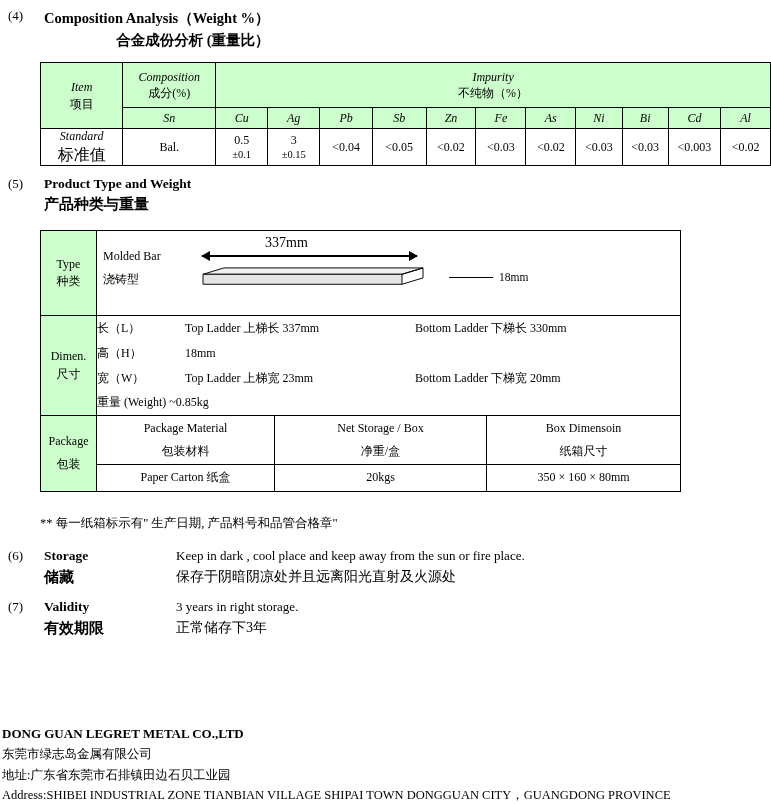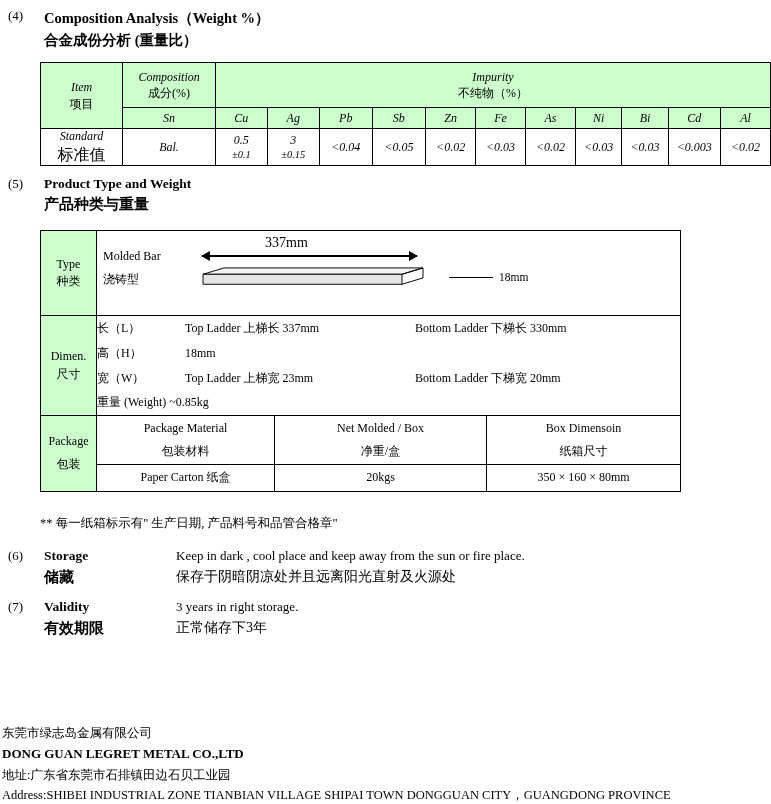--- a/index.html
+++ b/index.html
@@ -37,21 +37,21 @@
   .sec-title-en {
     font-weight: bold;
     font-size: 14.5px;
   }
   .sec-title-cn {
     font-weight: bold;
     font-size: 14.5px;
   }
 
   #sec4 { margin-top: 8px; }
-  #sec4 .sec-body { padding-top: 1px; }
+  #sec4 .sec-body { padding-top: 1px; text-align: right; }
   #sec4 .cn { margin-top: 3px; margin-left: 0px; }
 
   
   .comp-wrap {
     margin: 12px 0 0 40px;
   }
   table.comp {
     border-collapse: collapse;
     table-layout: fixed;
   }
@@ -77,21 +77,20 @@
   }
   .comp-head-cell .l1 { font-style: italic; }
   .comp-head-cell .l2 { font-style: normal; text-align: center; }
   .elem-cell {
     height: 20px;
     font-style: italic;
     font-size: 12px;
   }
   .val-cell {
     height: 32px;
-    font-style: italic;
     font-size: 11.5px;
     line-height: 1.25;
   }
   .val-cell .sub { font-size: 10.5px; }
   .std-cell {
     height: 32px;
     line-height: 1.3;
   }
   .std-cell .l1 { font-style: italic; }
   .std-cell .l2 { font-style: normal; font-size: 16px; }
@@ -435,21 +434,21 @@
       <tr class="pkg-head">
         <td class="lbl-green" rowspan="2">
           <div>Package</div>
           <div>包装</div>
         </td>
         <td>
           <div>Package Material</div>
           <div>包装材料</div>
         </td>
         <td>
-          <div>Net Molded / Box</div>
+          <div>Net Storage / Box</div>
           <div>净重/盒</div>
         </td>
         <td>
           <div>Box Dimensoin</div>
           <div>纸箱尺寸</div>
         </td>
       </tr>
       <tr class="pkg-row">
         <td>Paper Carton  纸盒</td>
         <td>20kgs</td>
@@ -481,19 +480,19 @@
       <span class="en">Validity</span>
       <span class="cn">有效期限</span>
     </div>
     <div class="val">
       <span class="en">3 years in right storage.</span>
       <span class="cn">正常储存下3年</span>
     </div>
   </div>
 
   <div class="footer">
+    <div class="line b">DONG GUAN LEGRET METAL CO.,LTD</div>
     <div class="line">东莞市绿志岛金属有限公司</div>
-    <div class="line b">DONG GUAN LEGRET METAL CO.,LTD</div>
     <div class="line">地址:广东省东莞市石排镇田边石贝工业园</div>
     <div class="line">Address:SHIBEI INDUSTRIAL ZONE  TIANBIAN VILLAGE SHIPAI TOWN DONGGUAN CITY，GUANGDONG  PROVINCE</div>
   </div>
 
 </div>
 
 </body></html>

